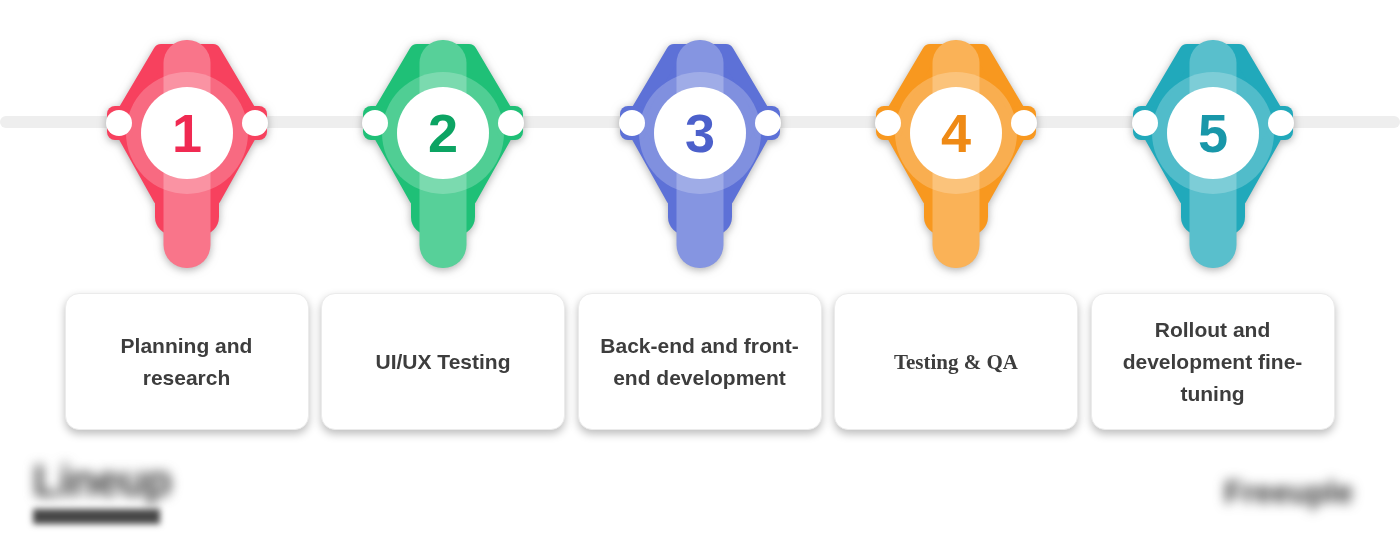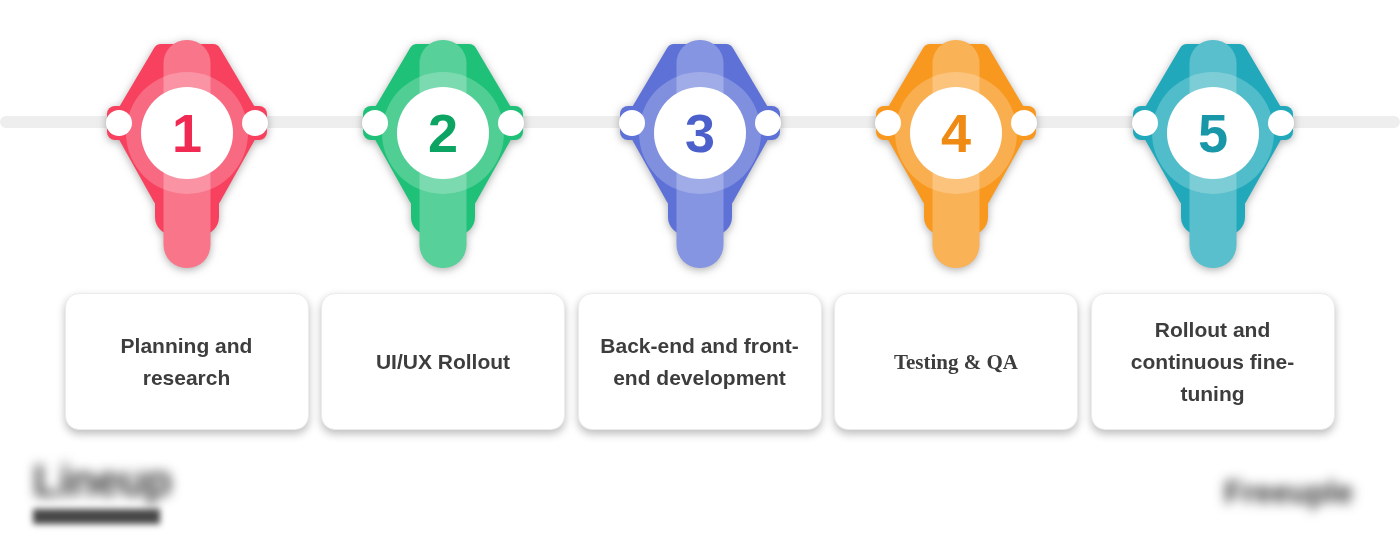--- a/index.html
+++ b/index.html
@@ -121,30 +121,30 @@
           <circle cx="158" cy="93" r="13" fill="#ffffff"></circle>
           <text class="num" x="90" y="122" text-anchor="middle" fill="#1897a9">5</text>
         </svg>
       </div>
     </div>
   <div id="cards">
       <div class="card" style="left: 64.5px;">
         <div class="label">Planning and research</div>
       </div>
       <div class="card" style="left: 321px;">
-        <div class="label">UI/UX Rollout</div>
+        <div class="label">UI/UX Testing</div>
       </div>
       <div class="card" style="left: 577.5px;">
         <div class="label">Back-end and front-end development</div>
       </div>
       <div class="card" style="left: 834px; font-family: Liberation Serif, serif;">
         <div class="label">Testing &amp; QA</div>
       </div>
       <div class="card" style="left: 1090.5px;">
-        <div class="label">Rollout and continuous fine-tuning</div>
+        <div class="label">Rollout and development fine-tuning</div>
       </div>
     </div>
 
   <div class="footer-logo-left">
     <div class="word">Lineup</div>
     <div class="bar"></div>
   </div>
 
   <div class="footer-logo-right">
     <div class="word">Freeuple</div>

